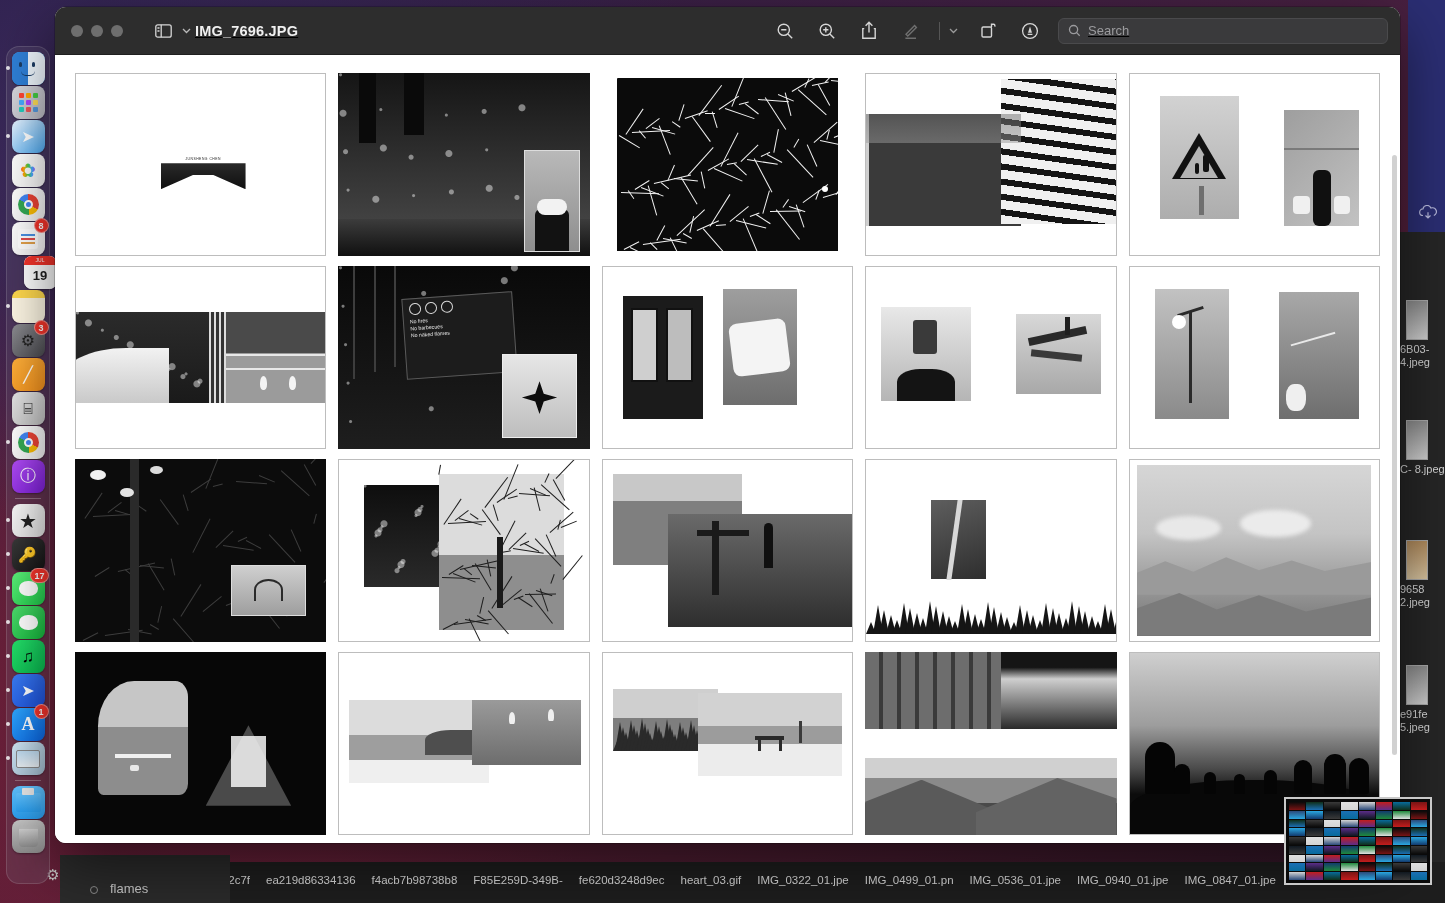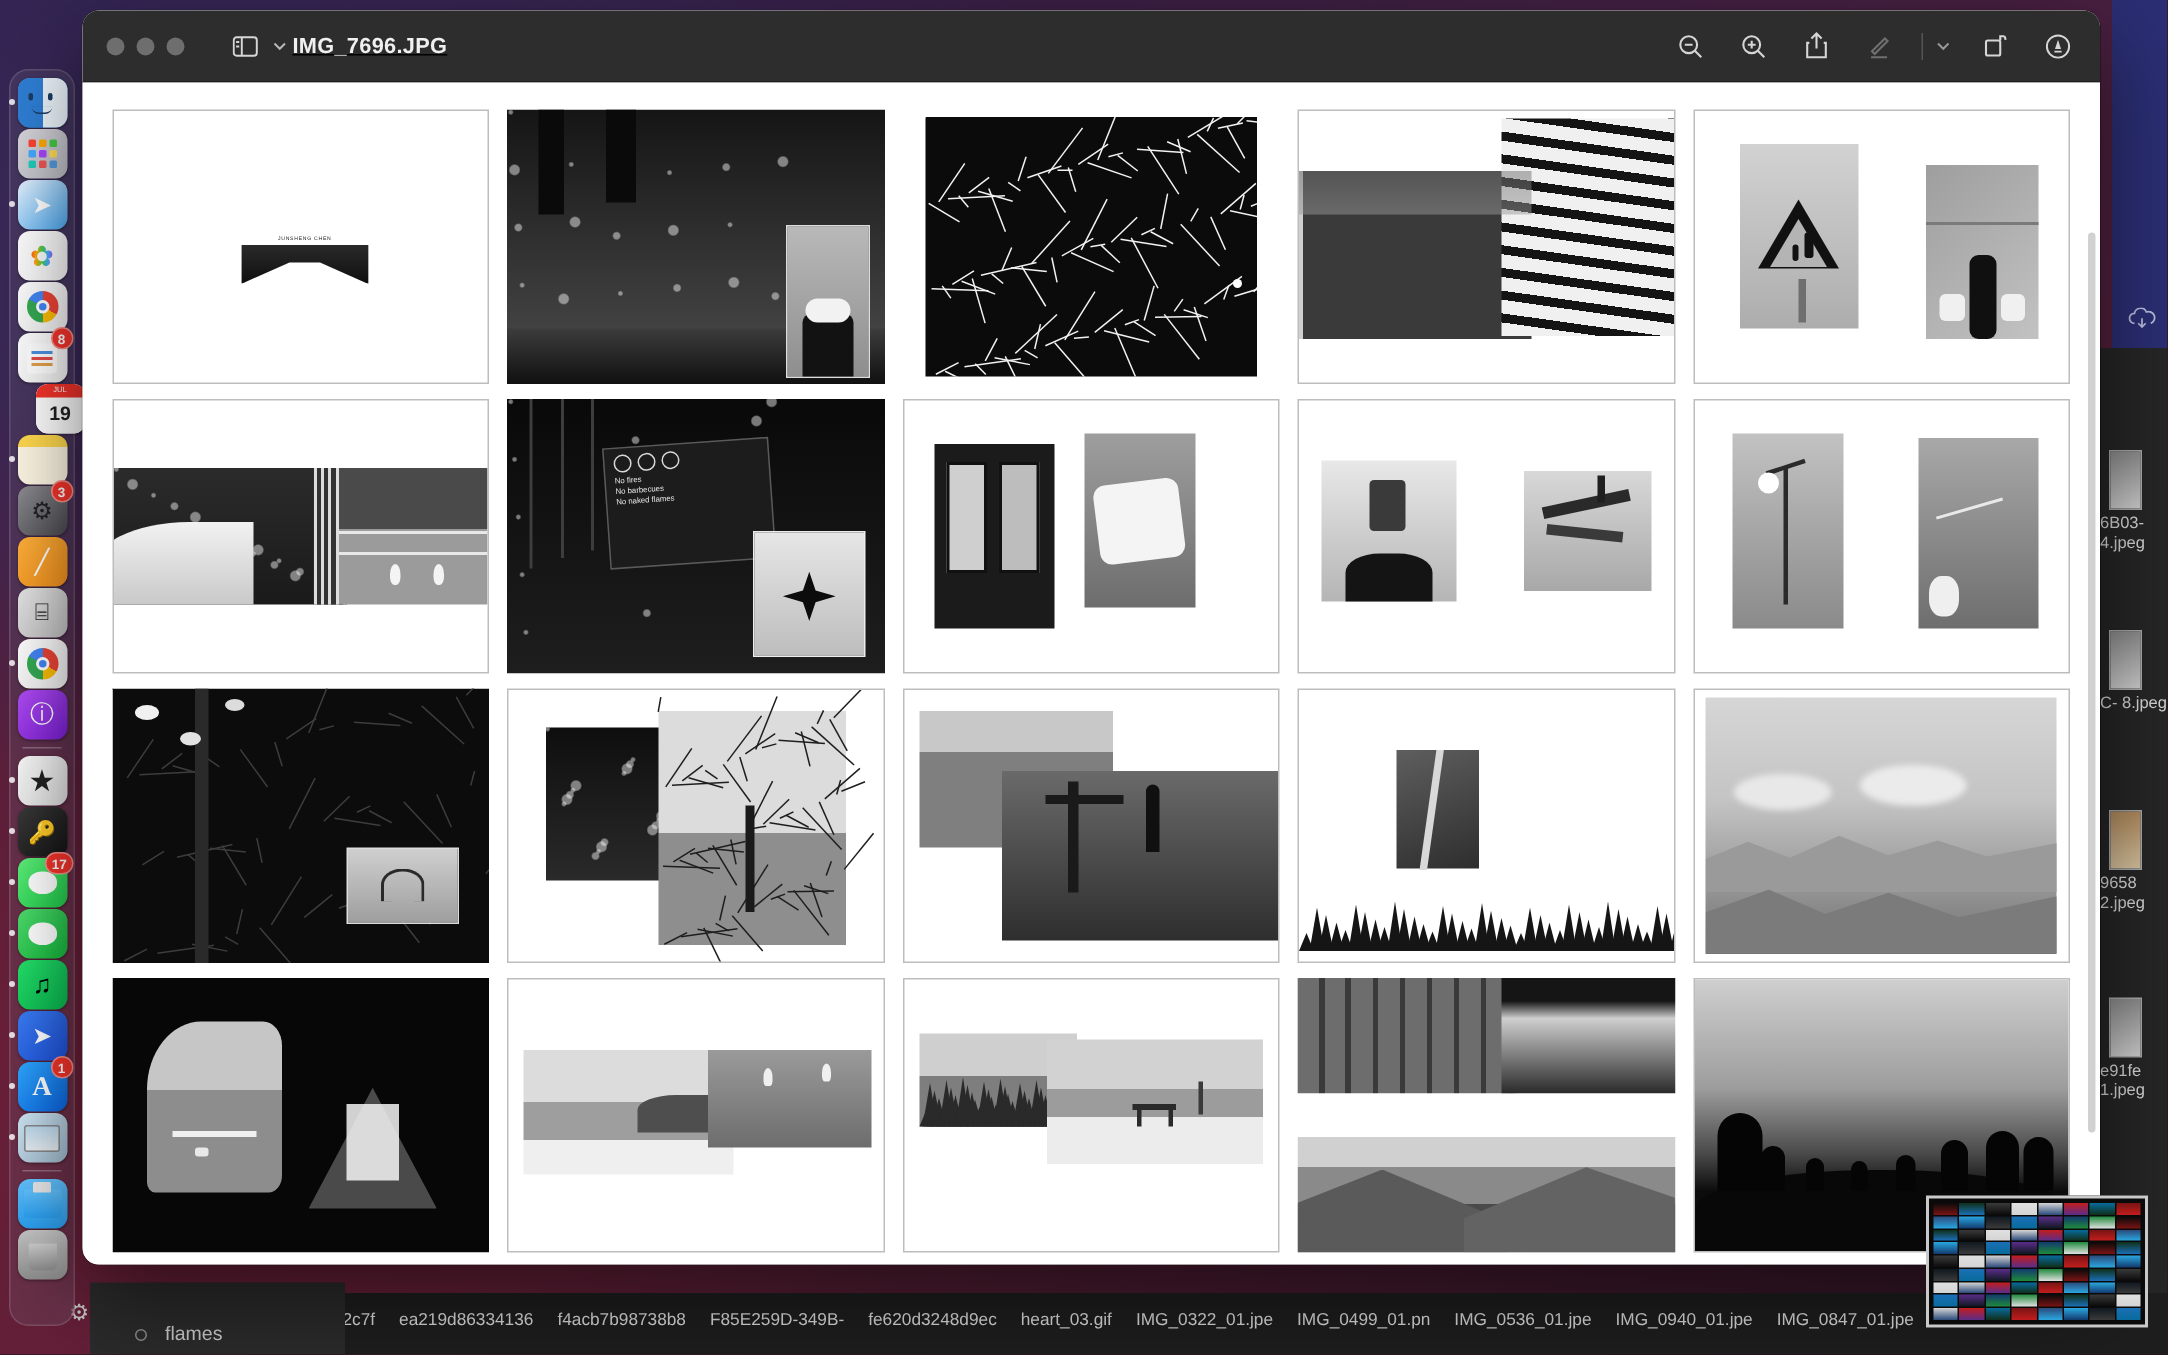--- a/index.html
+++ b/index.html
@@ -169,21 +169,21 @@
 8.jpeg</span>
 </div>
 <div class="bgw-item" style="top:540px">
   <div class="bgw-thumb" style="background:linear-gradient(180deg,#b08a5c,#d8c4a0)"></div>
   <span>9658
 2.jpeg</span>
 </div>
 <div class="bgw-item" style="top:665px">
   <div class="bgw-thumb"></div>
   <span>e91fe
-1.jpeg</span>
+5.jpeg</span>
 </div>
 
 <div id="bg-strip">
   <div class="row" id="strip-row">
       <span class="fname">e309c860962c7f</span>
       <span class="fname">ea219d86334136</span>
       <span class="fname">f4acb7b98738b8</span>
       <span class="fname">F85E259D-349B-</span>
       <span class="fname">fe620d3248d9ec</span>
       <span class="fname">heart_03.gif</span>
@@ -365,20 +365,27 @@
           <rect x="2" y="5" width="9.5" height="10" rx="1.2"></rect>
           <path d="M11.5 5V2.2h2.8M14.3 2.2a4 4 0 01.6 2.4"></path>
         </svg>
       </div>
       <div class="tbtn">
         <svg width="18" height="18" viewBox="0 0 18 18" fill="none" stroke="#d6d6d6" stroke-width="1.3">
           <circle cx="9" cy="9" r="7.4"></circle>
             <path d="M9 4.5l2 6.2H7z" fill="#d6d6d6" stroke="none"></path>
           <line x1="6.6" y1="12.4" x2="11.4" y2="12.4"></line>
         </svg>
+      </div>
+      <div id="search">
+        <svg width="13" height="13" viewBox="0 0 14 14" fill="none" stroke="#9b9b9e" stroke-width="1.4">
+          <circle cx="6" cy="6" r="4.4"></circle>
+            <line x1="9.3" y1="9.3" x2="12.6" y2="12.6"></line>
+        </svg>
+        <span class="ph">Search</span>
       </div>
     </div>
   </div>
 
   <div id="content">
     <div id="grid">
         <div class="cell" title="book cover page with title strip" style="background: rgb(255, 255, 255);">
           <div style="position: absolute; left: 34%; top: 46%; width: 34%; height: 16%; background: rgb(255, 255, 255);">
             <div style="text-align:center;font-size:3.4px;letter-spacing:.5px;color:#222;font-family:'Liberation Sans',sans-serif">JUNSHENG CHEN</div>
             <div style="height:26px;margin-top:2px;background:linear-gradient(180deg,#2a2a2a,#0f0f0f);clip-path:polygon(0 0,100% 0,100% 100%,62% 45%,38% 45%,0 100%)"></div>

